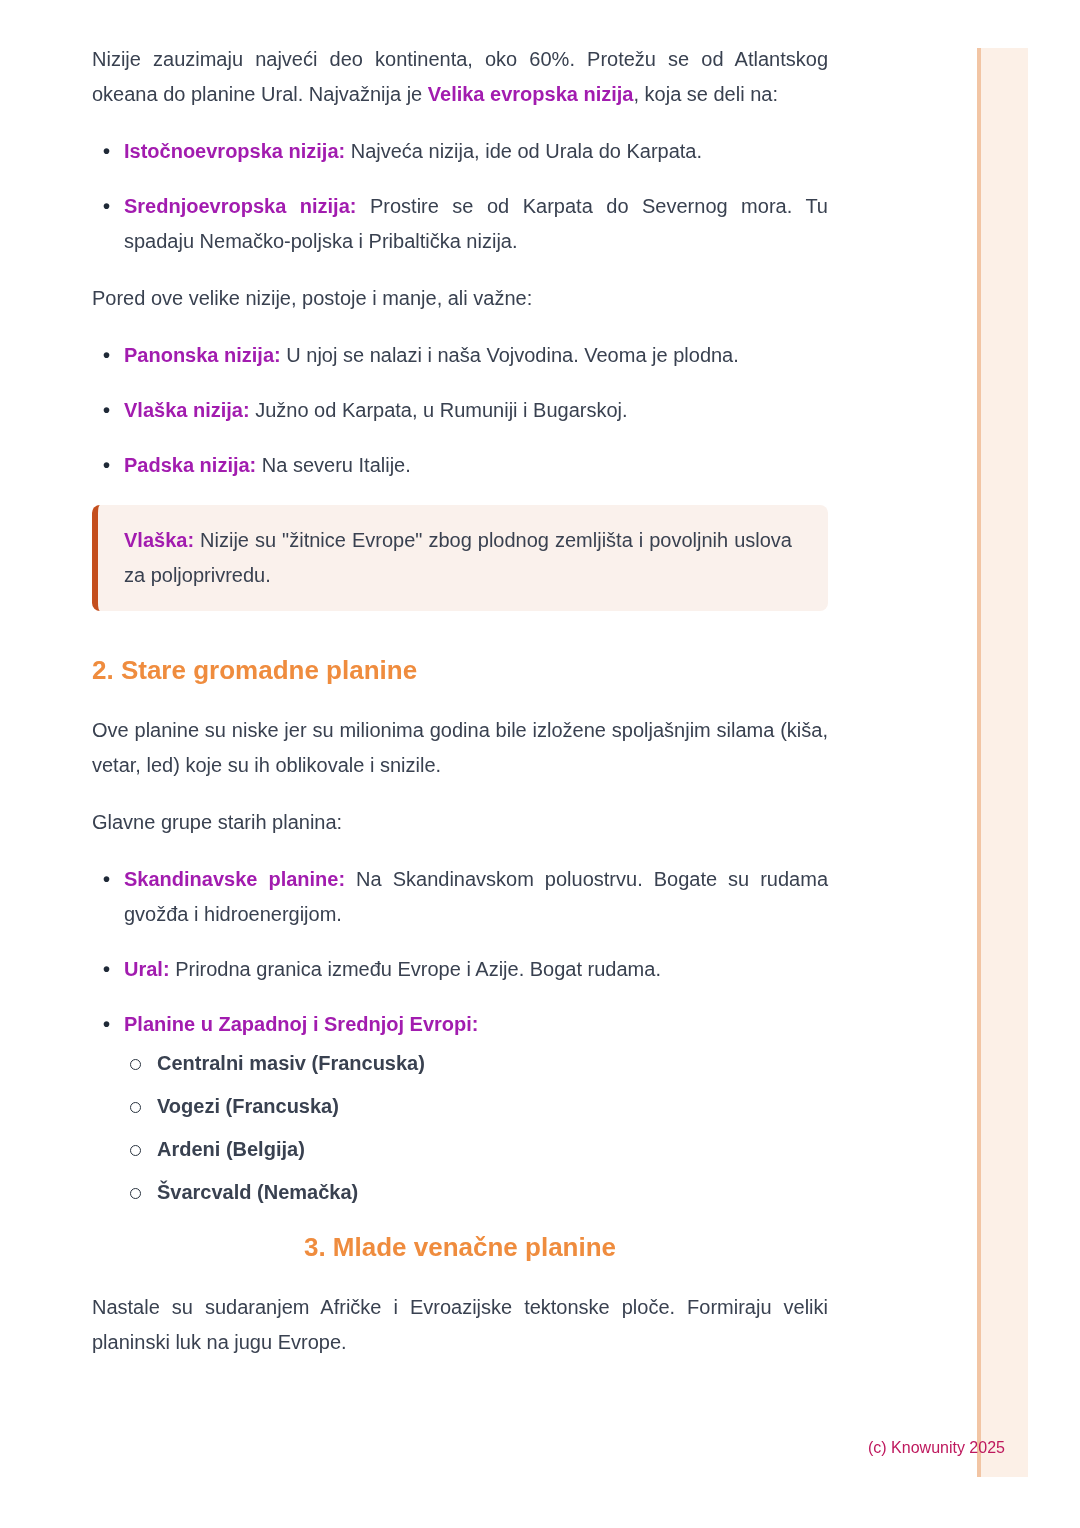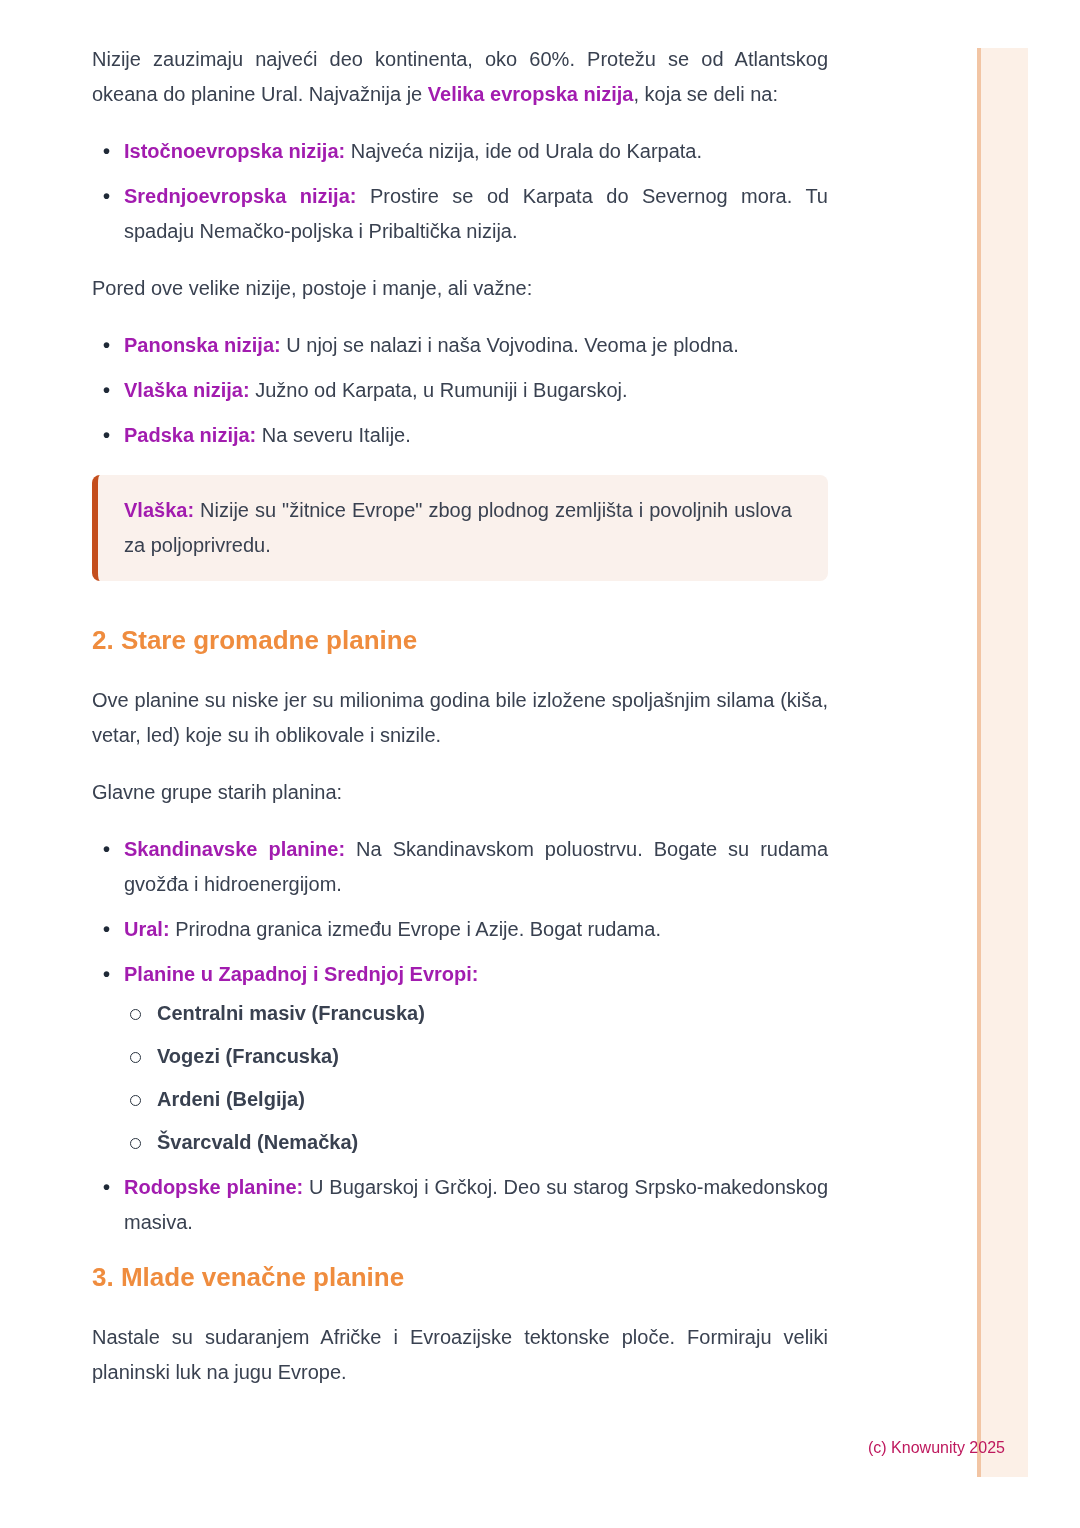--- a/index.html
+++ b/index.html
@@ -16,21 +16,21 @@
     left: 92px; top: 42px;
     width: 736px;
     font-size: 20px;
     line-height: 35px;
     color: #394150;
     text-align: justify;
   }
   p { margin: 0 0 22px 0; }
   .term, b { font-weight: bold; color: #a21caf; }
   ul.l1 { list-style: none; margin: 0 0 22px 0; padding: 0; }
-  ul.l1 > li { position: relative; padding-left: 32px; margin-bottom: 10px; }
+  ul.l1 > li { position: relative; padding-left: 32px; margin-bottom: 10px; margin-top: 20px; }
   ul.l1 > li::before {
     content: "\2022";
     position: absolute; left: 11px; top: 0;
     color: #1F2937; font-weight: bold;
   }
   ul.l2 { list-style: none; margin: 4px 0 0 0; padding: 0; }
   ul.l2 > li { position: relative; padding-left: 33px; font-weight: bold; color: #394150; }
   ul.l2 > li + li { margin-top: 8px; }
   ul.l2 > li::before {
     content: "";
@@ -47,21 +47,21 @@
   }
   .callout p { margin: 0; }
   .h-orange {
     color: #EF8C3E;
     font-size: 26px;
     line-height: 30px;
     font-weight: bold;
     margin: 0 0 28px 0;
     text-align: left;
   }
-  .h-orange.mt { margin-top: 14px; }
+  .h-orange.mt { margin-top: 14px; text-align: center; }
   .stripe {
     position: absolute;
     left: 977px; top: 48px;
     width: 51px; height: 1429px;
     background: #FCF0E7;
     border-left: 4px solid #F2C5A4;
   }
   .watermark {
     position: absolute;
     left: 868px; top: 1439px;
@@ -106,21 +106,20 @@
     <li><span class="term">Skandinavske planine:</span> <span>Na Skandinavskom poluostrvu. Bogate su rudama gvožđa i hidroenergijom.</span></li>
     <li><span class="term">Ural:</span> <span>Prirodna granica između Evrope i Azije. Bogat rudama.</span></li>
     <li><span class="term">Planine u Zapadnoj i Srednjoj Evropi:</span>
       <ul class="l2">
         <li>Centralni masiv (Francuska)</li>
         <li>Vogezi (Francuska)</li>
         <li>Ardeni (Belgija)</li>
         <li>Švarcvald (Nemačka)</li>
       </ul>
     </li>
-    <li><span class="term">Rodopske planine:</span> <span>U Bugarskoj i Grčkoj. Deo su starog Srpsko-makedonskog masiva.</span></li>
   </ul>
 
   <h2 class="h-orange mt">3. Mlade venačne planine</h2>
 
   <p>Nastale su sudaranjem Afričke i Evroazijske tektonske ploče. Formiraju veliki planinski luk na jugu Evrope.</p>
 
 </div>
 
 <div class="watermark">(c) Knowunity 2025</div>
 

